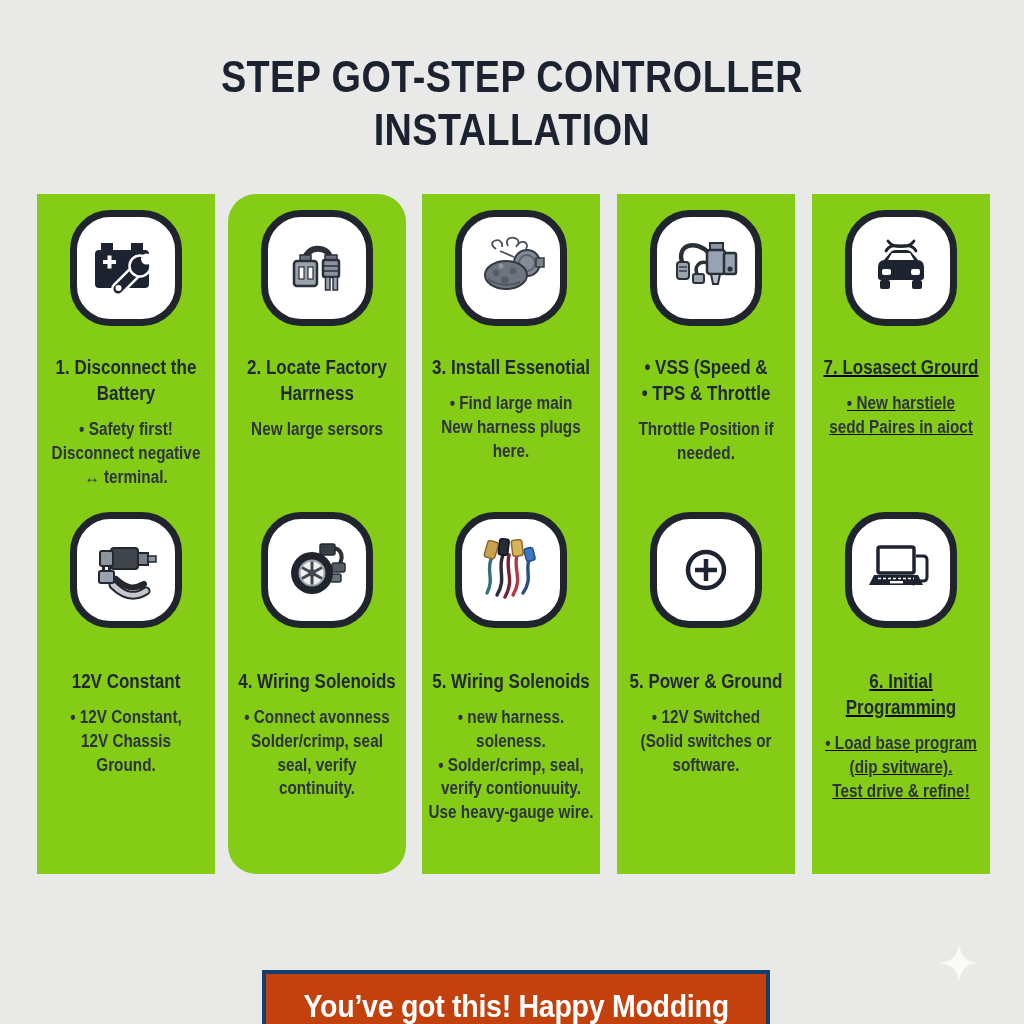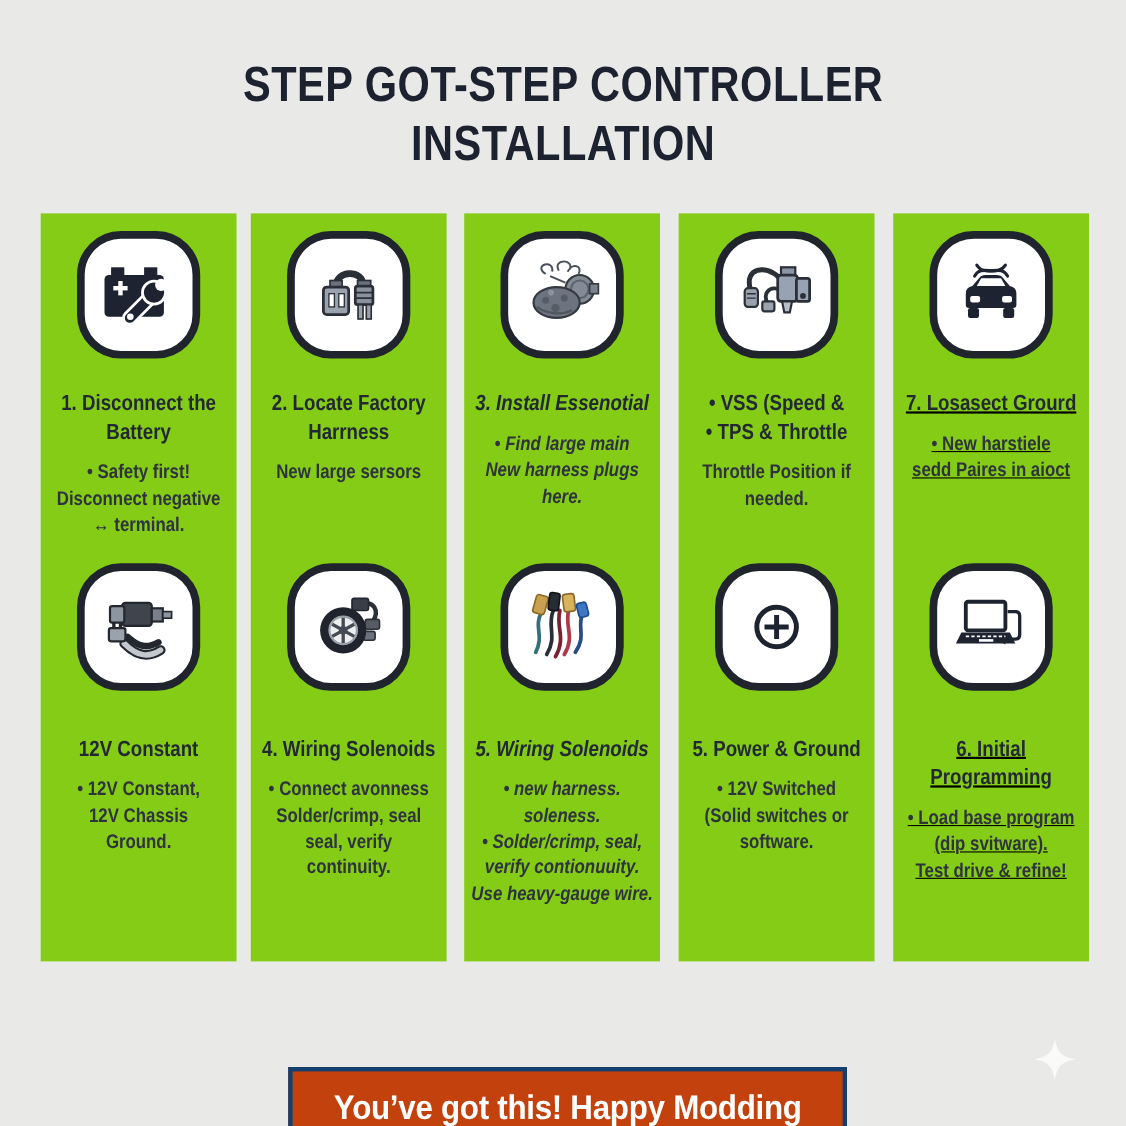--- a/index.html
+++ b/index.html
@@ -4,21 +4,21 @@
 <style>
   html,body{margin:0;padding:0;}
   body{width:1024px;height:1024px;background:#e9e9e7;font-family:"Liberation Sans",sans-serif;overflow:hidden;position:relative;}
   .canvas{position:absolute;inset:0;width:1024px;height:1024px;background:#e9e9e7;}
 
   .title{position:absolute;left:0;top:50px;width:1024px;text-align:center;
     font-size:45px;font-weight:800;color:#1c2230;line-height:1.18;letter-spacing:.5px;
     transform:scaleX(.84);transform-origin:50% 0;margin:0;}
 
   .col{position:absolute;top:194px;width:178px;height:680px;background:#84cc16;}
-  .col-1{left:37px;} .col-2{left:228px;} .col-3{left:422px;font-style:italic;} .col-4{left:617px;} .col-5{left:812px;text-decoration:underline;}
+  .col-1{left:37px;} .col-2{left:228px;border-radius:28px;} .col-3{left:422px;} .col-4{left:617px;} .col-5{left:812px;text-decoration:underline;}
 
   .section{display:flex;flex-direction:column;align-items:center;}
   .section.first{height:318px;}
 
   .squircle{box-sizing:border-box;width:112px;height:116px;margin-top:16px;background:#ffffff;
     border:7px solid #20242c;border-radius:40px;display:flex;align-items:center;justify-content:center;}
   .section:not(.first) .squircle{margin-top:0;}
   .squircle svg{display:block;}
 
   .txt{width:210px;margin-left:-16px;margin-right:-16px;margin-top:28px;text-align:center;

